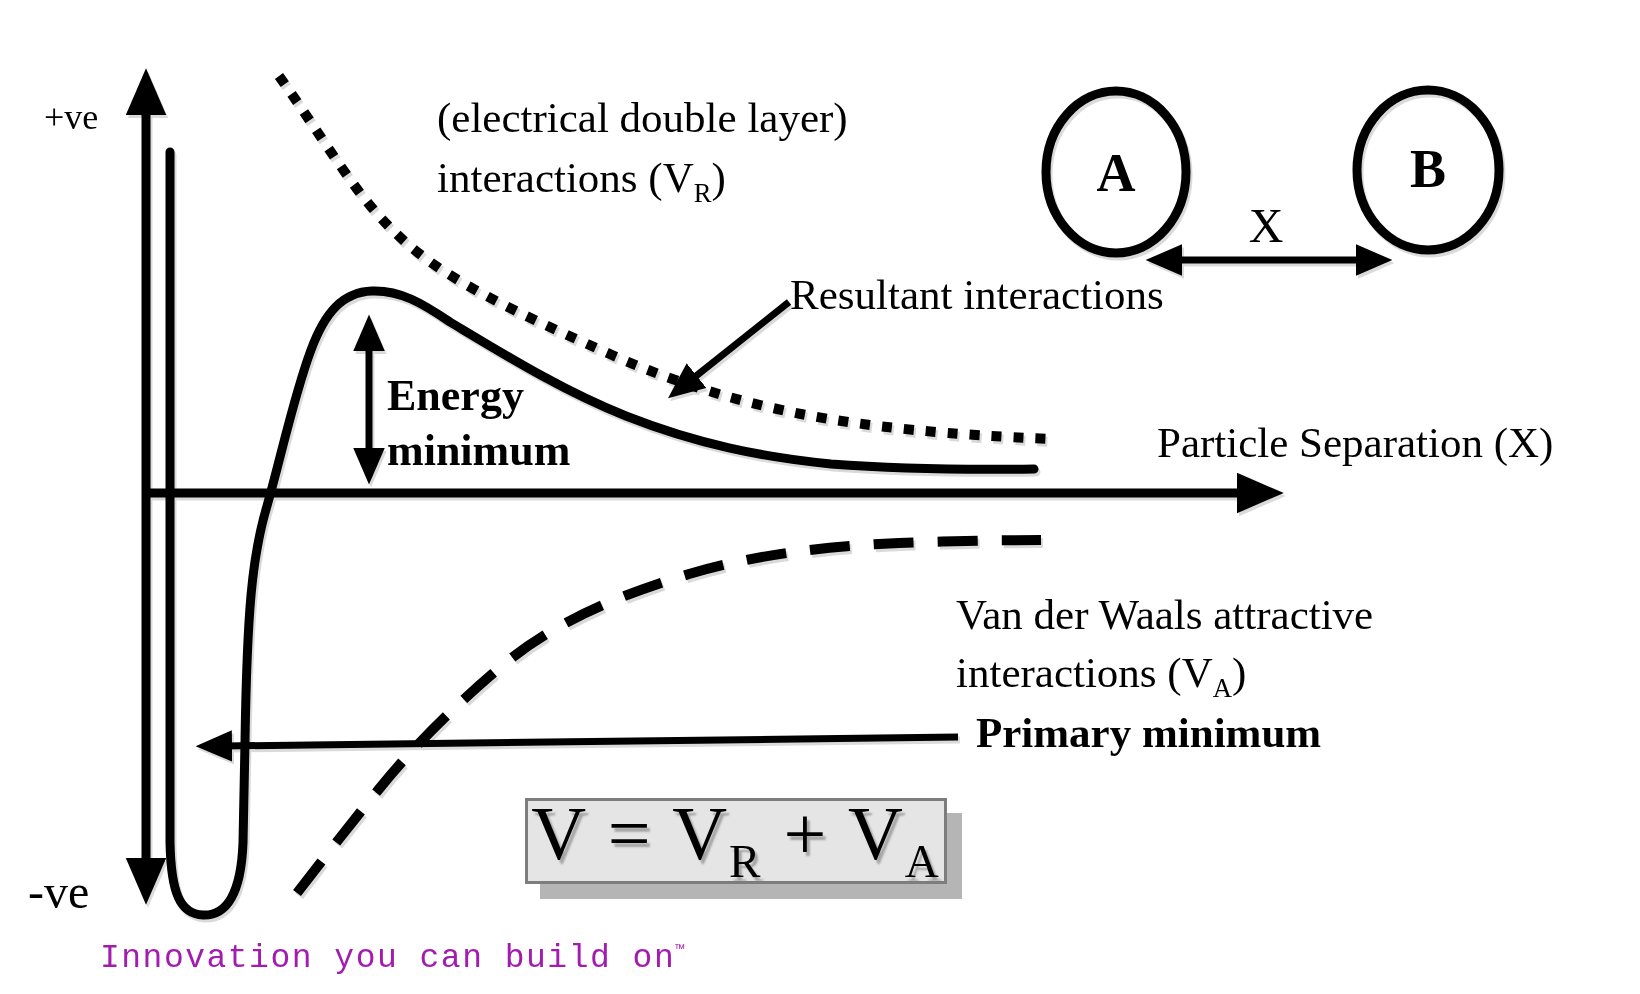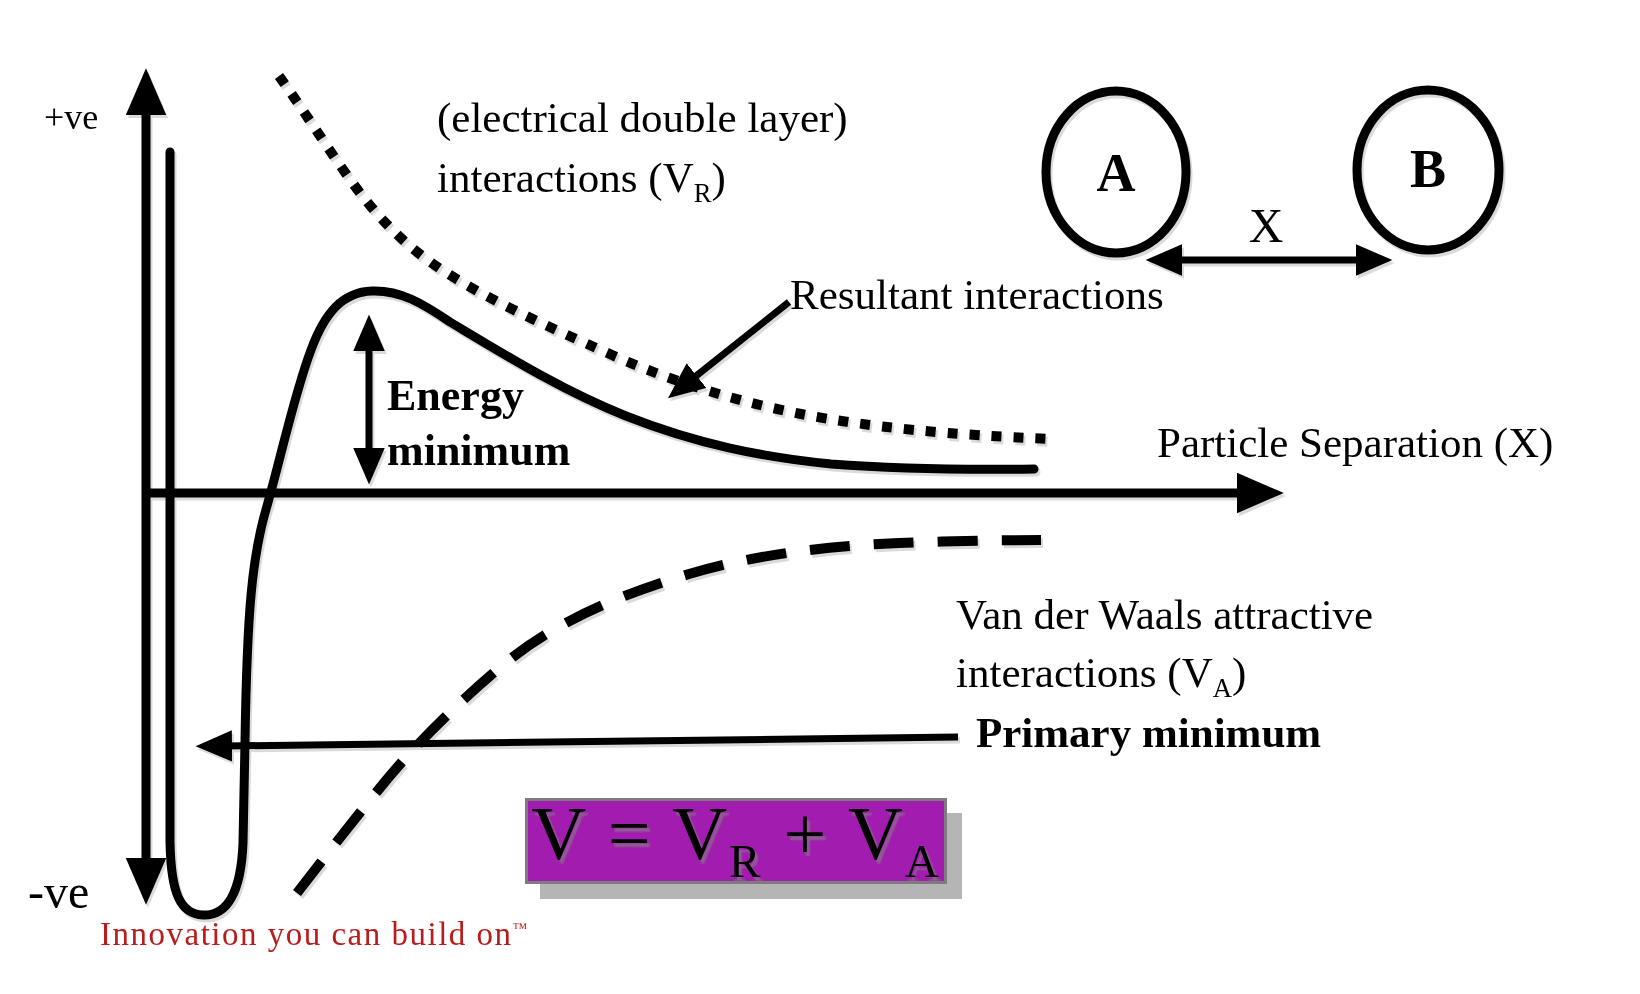--- a/index.html
+++ b/index.html
@@ -17,32 +17,32 @@
   .t-energy{left:387px;top:368px;font-size:44px;line-height:55px;font-weight:bold;}
   .t-xaxis{left:1133px;top:418px;font-size:43px;margin-left:24px;}
   .t-vdw{left:956px;top:570px;font-size:43px;line-height:58px;margin-top:16px;}
   .t-primary{left:976px;top:708px;font-size:43px;font-weight:bold;}
   .t-pa{left:1076px;top:142px;width:80px;text-align:center;font-size:54px;font-weight:bold;}
   .t-pb{left:1388px;top:138px;width:80px;text-align:center;font-size:54px;font-weight:bold;}
   .t-px{left:1226px;top:198px;width:80px;text-align:center;font-size:48px;}
   .sub{font-size:0.62em;vertical-align:-0.38em;line-height:0;}
   .formula-box{
     position:absolute;left:525px;top:798px;width:416px;height:80px;
-    background:#a21caf;border:3px solid #7d7d7d;
+    background:#e5e5e5;border:3px solid #7d7d7d;
     box-shadow:15px 15px 0 #b5b5b5;
     display:flex;align-items:center;justify-content:center;
   }
   .formula-text{
     font-size:76px;line-height:1;letter-spacing:2px;
     text-shadow:3px 4px 2px rgba(130,130,130,0.65);
     transform:translateY(-8px);
   }
   .t-tagline{
-    left:100px;top:916px;font-size:33px;letter-spacing:1.5px;color:#b91c1c;
-    font-family:Liberation Serif, serif;
+    left:100px;top:940px;font-size:33px;letter-spacing:1.5px;color:#a21caf;
+    font-family:Liberation Mono, monospace;
   }
   .t-tagline sup{font-size:0.45em;letter-spacing:0;}
 </style>
 </head>
 <body>
 
 <div id="stage">
 
   <svg id="curves" width="1640" height="994" viewBox="0 0 1640 994">
     <defs>

